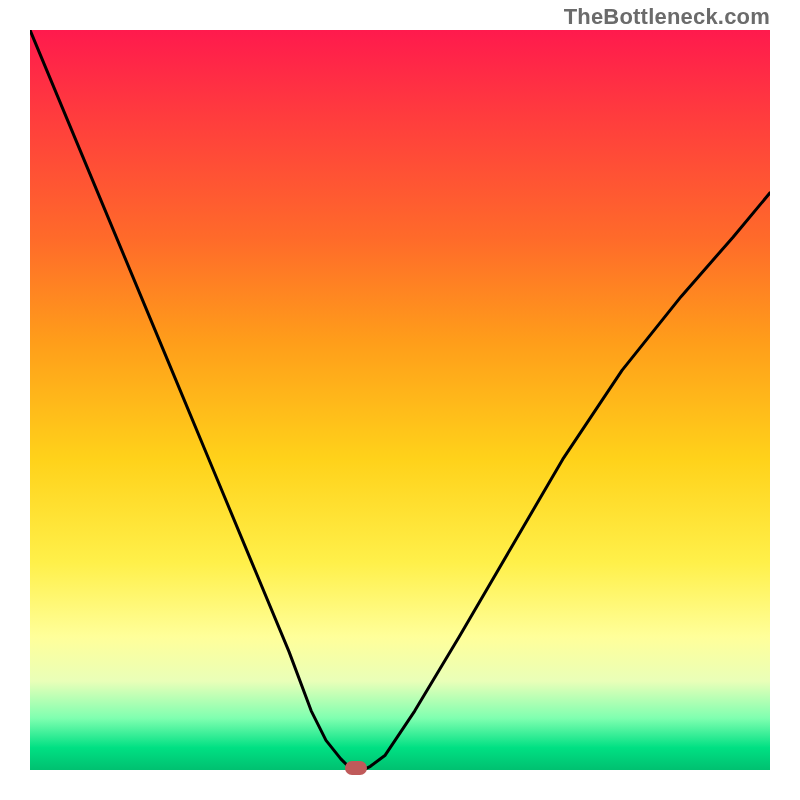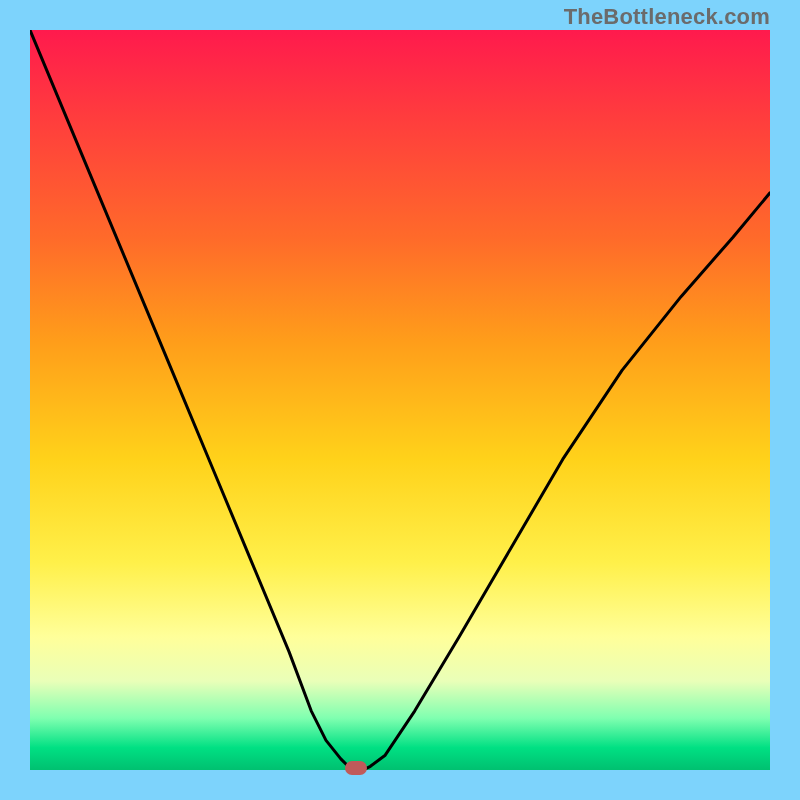--- a/index.html
+++ b/index.html
@@ -9,21 +9,21 @@
     height: 800px;
     background: #000;
     overflow: hidden;
   }
   .frame {
     position: absolute;
     left: 0;
     top: 0;
     width: 800px;
     height: 800px;
-    background: #7dd3fc;
+    background: #ffffff;
   }
   .plot-area {
     position: absolute;
     left: 30px;
     top: 30px;
     width: 740px;
     height: 740px;
     background: linear-gradient(to bottom,
       #ff1a4d 0%,
       #ff3d3d 12%,

